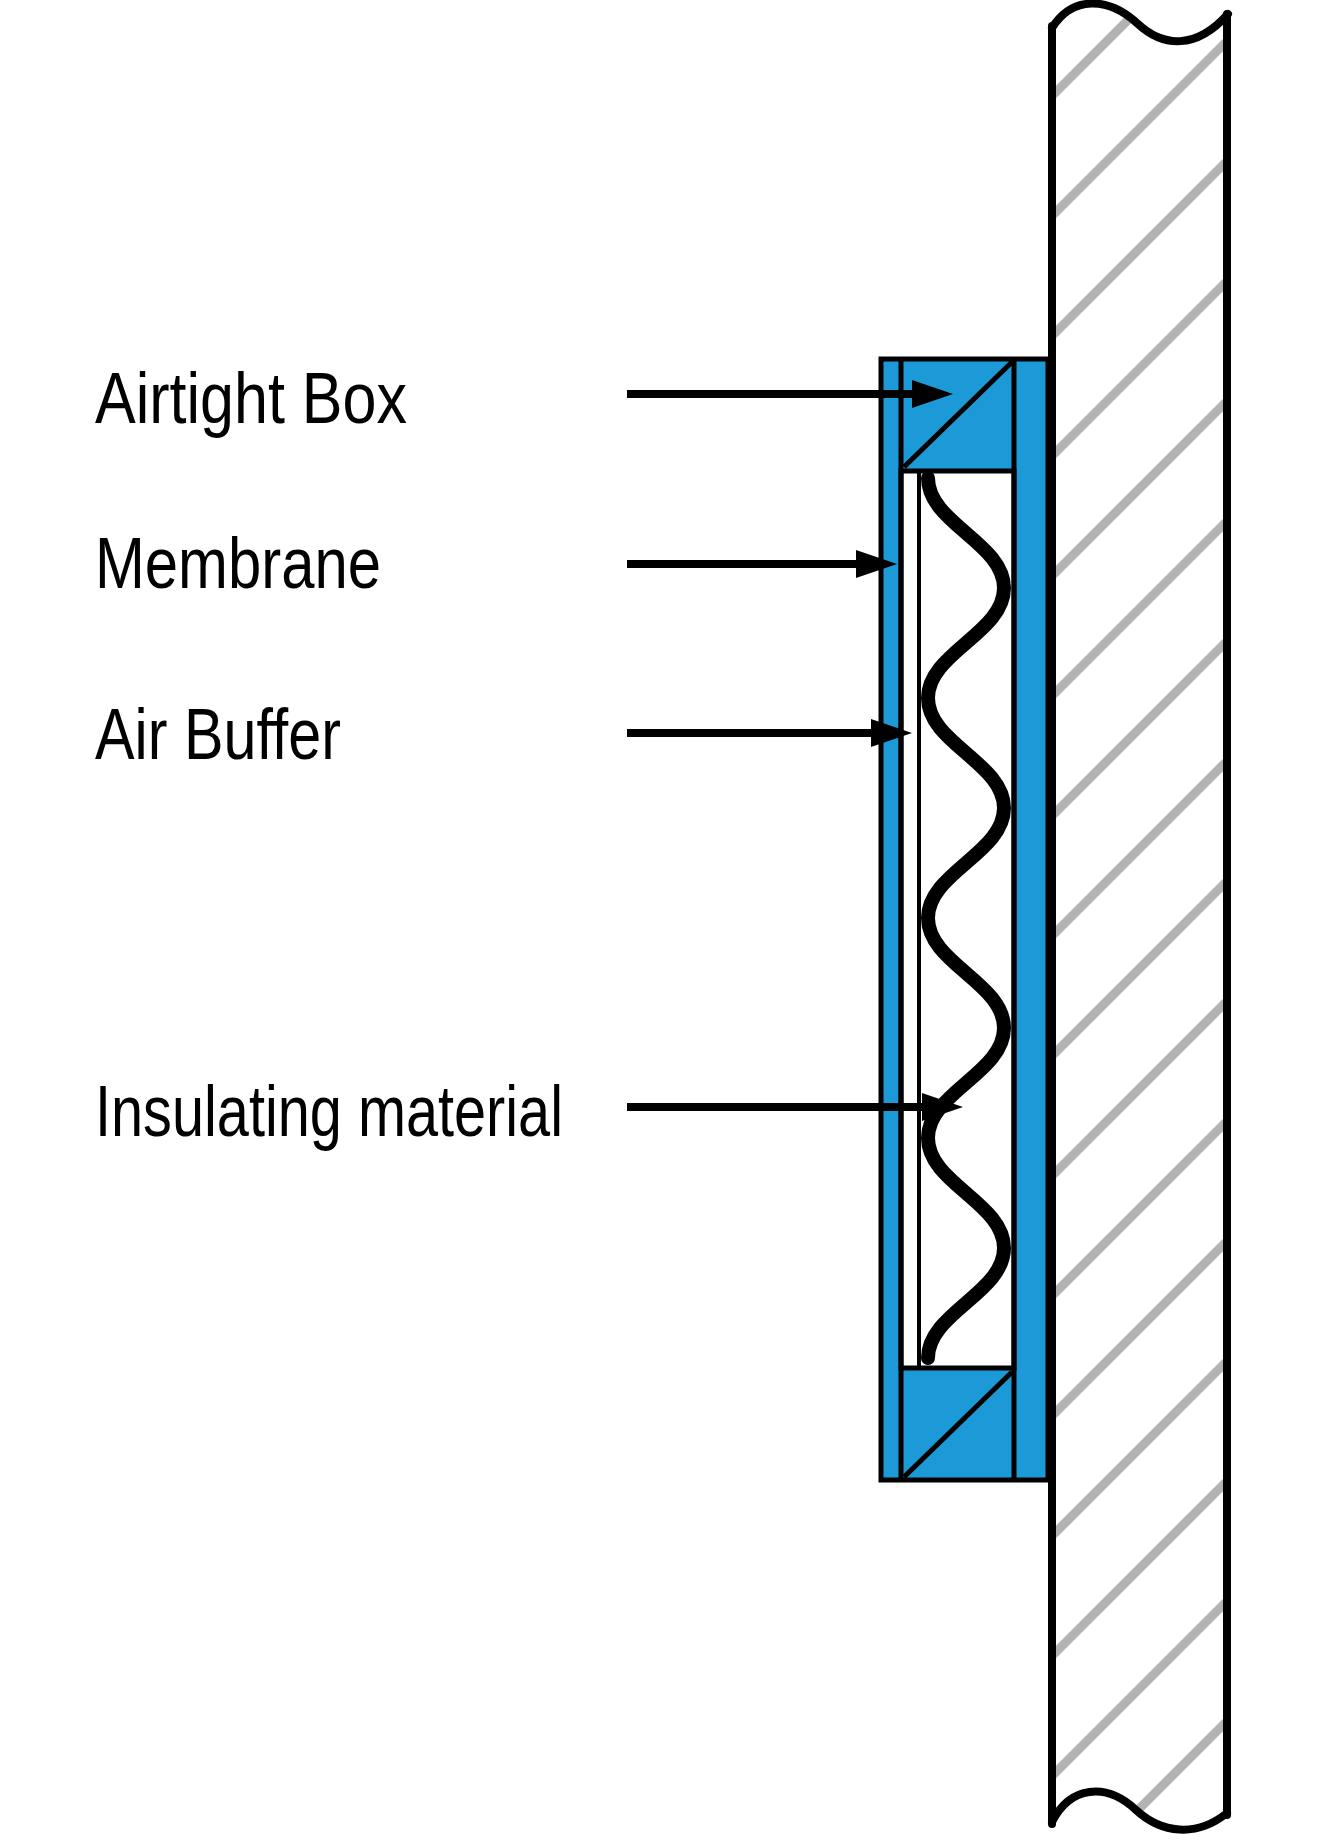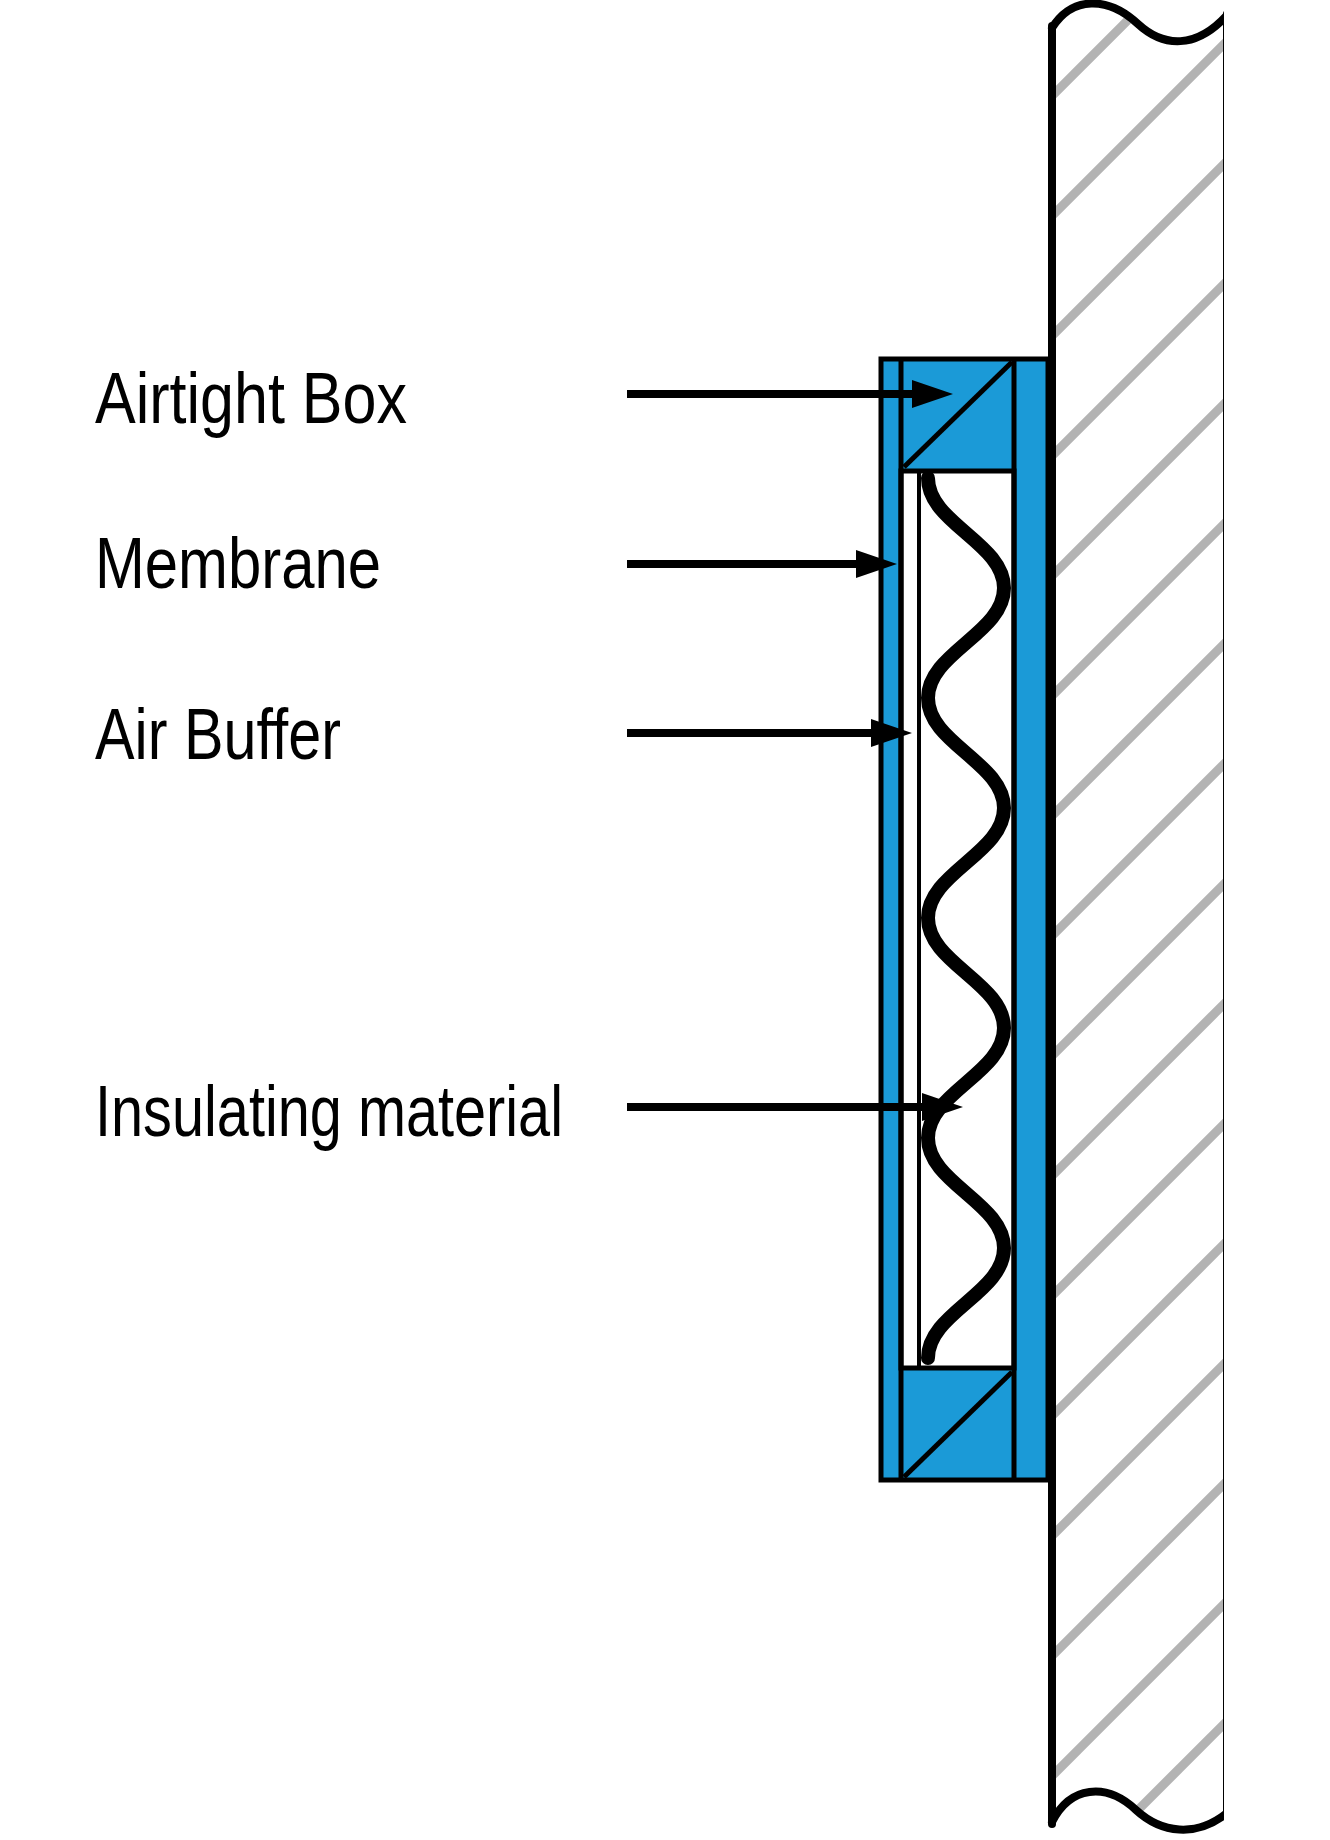--- a/index.html
+++ b/index.html
@@ -1,21 +1,21 @@
 <!DOCTYPE html>
 <html><head>
 <meta charset="utf-8">
 <style>
   html, body { margin: 0; padding: 0; }
   body {
     width: 1330px; height: 1840px;
     background: #ffffff;
     font-family: "Liberation Sans", sans-serif;
   }
-  .stage { position: relative; width: 1224px; height: 1840px; overflow: hidden; }
+  .stage { position: relative; width: 1330px; height: 1840px; overflow: hidden; }
   svg { display: block; }
   .diagram-label {
     font-family: "Liberation Sans", sans-serif;
     font-size: 72px;
     font-weight: 400;
     fill: #000000;
   }
 </style>
 </head>
 <body>

